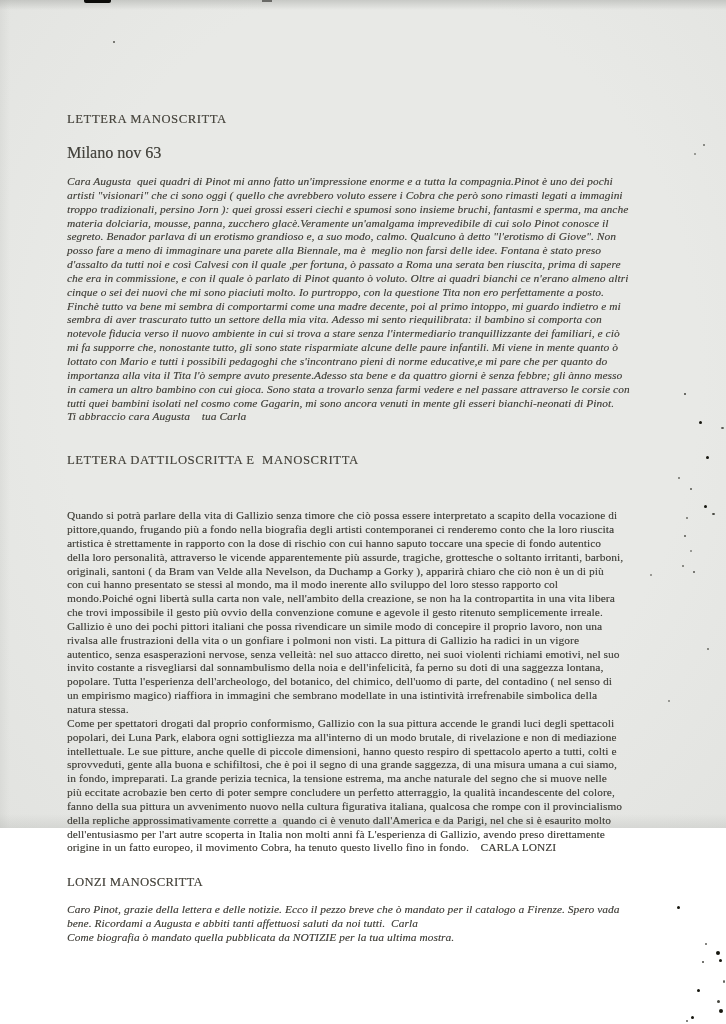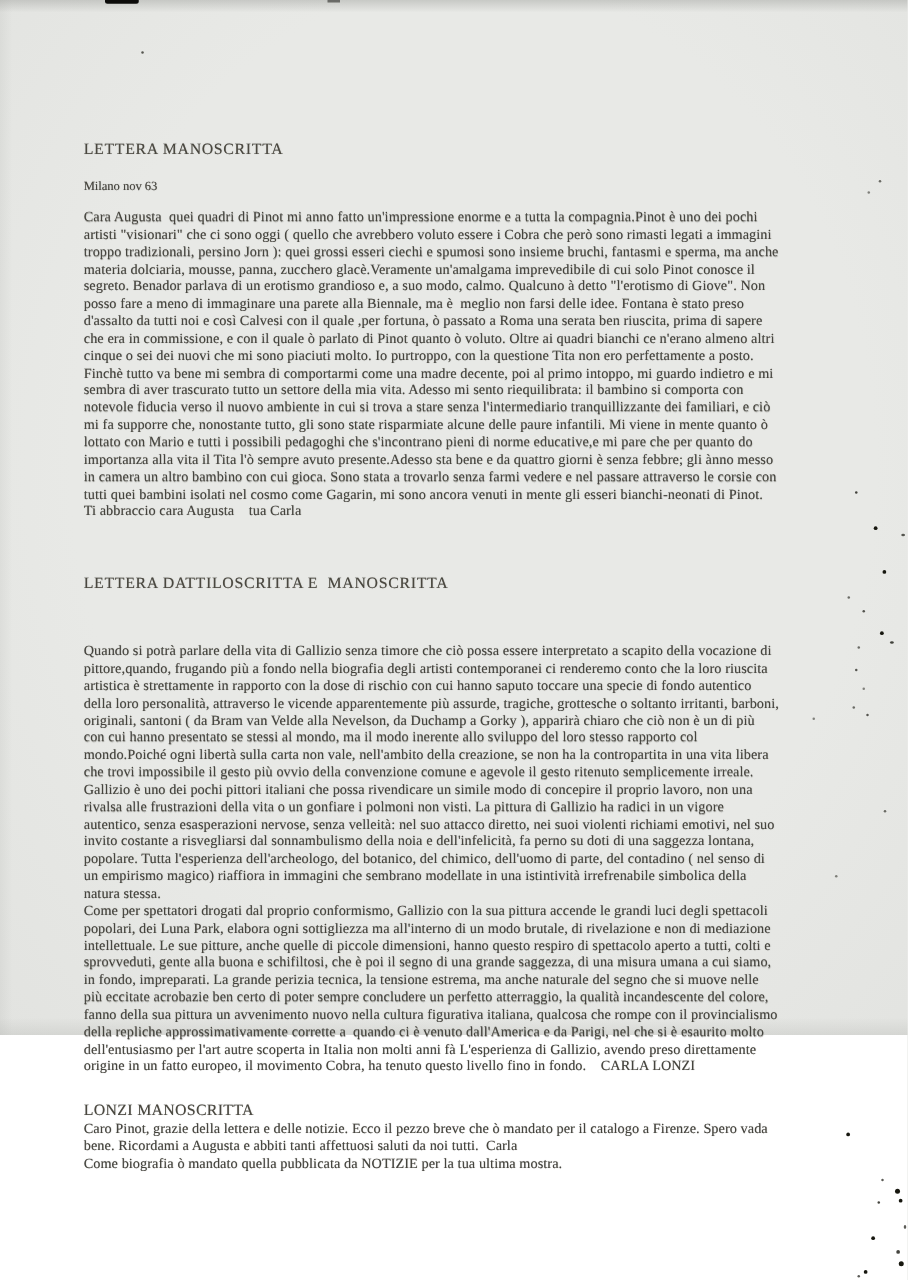--- a/index.html
+++ b/index.html
@@ -34,34 +34,34 @@
   .heading {
     font-size: 12.6px;
     font-weight: normal;
     letter-spacing: 0.6px;
     margin: 0;
     color: #4a4840;
     white-space: pre-wrap;
   }
   .dateline {
     margin: 17px 0 0 0;
-    font-size: 10px;
+    font-size: 16px;
   }
   .body-text {
     margin: 0;
     font-size: 11.3px;
     line-height: 13.85px;
     white-space: pre-wrap;
     letter-spacing: 0.1px;
   }
-  .para-1 { margin-top: 13px; }
-  .heading-2 { margin-top: 42px; }
+  .para-1 { margin-top: 13px; font-style: italic; }
+  .heading-2 { margin-top: 29px; }
   .para-2 { margin-top: 41px; }
   .heading-3 { margin-top: 20px; letter-spacing: 0.3px; }
-  .para-3 { margin-top: 1px; }
+  .para-3 { margin-top: 13px; font-style: italic; }
   .speck {
     position: absolute;
     background: #17170f;
     border-radius: 50%;
   }
   .edge-mark {
     position: absolute;
     left: 84px;
     top: 0;
     width: 27px;

